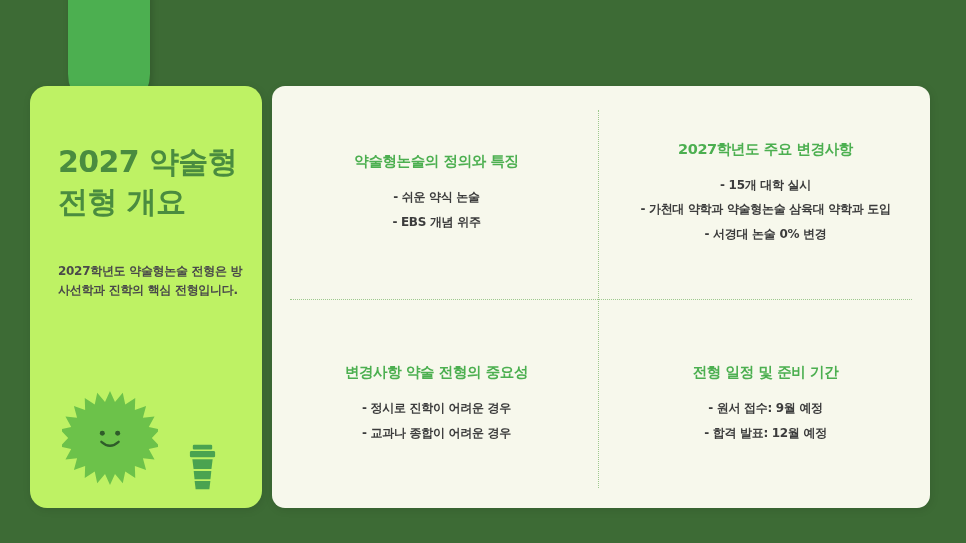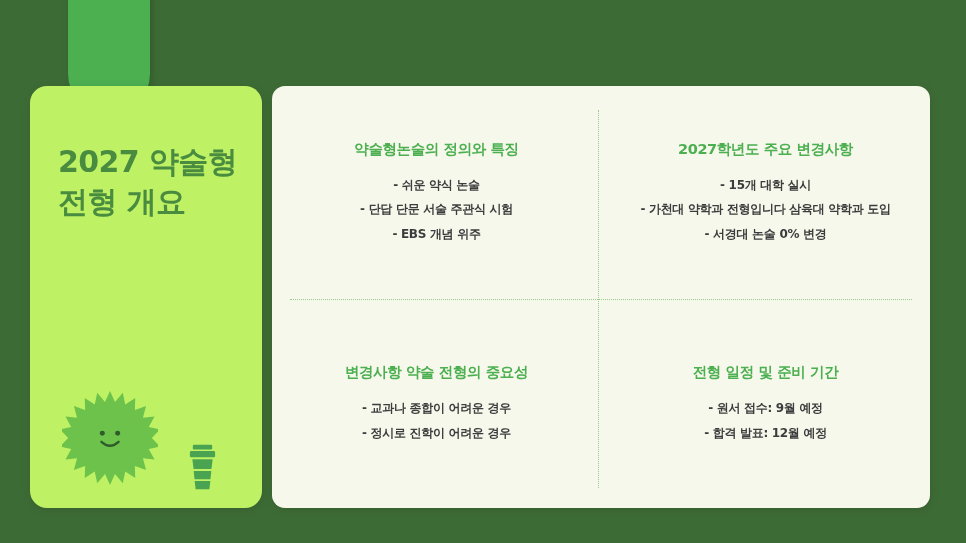--- a/index.html
+++ b/index.html
@@ -190,20 +190,21 @@
 
   <div class="pill-tab"></div>
 
   <div class="title-card">
 
     <div class="title-block">
       <div class="main-title">2027 약술형
 전형 개요</div>
     </div>
 
+    <div class="subtitle">2027학년도 약술형논술 전형은 방사선학과 진학의 핵심 전형입니다.</div>
 
     <div class="mascot-area">
 
       <svg class="sun-mascot" viewBox="0 0 100 100">
         <g fill="#6cc24a">
           <polygon points="50,1 55.2,12.4 63.3,2.9 65.9,15.2 76.3,8.3 75.9,20.9 87.6,16.6 84.3,28.8 96.4,27.5 90.4,38.6 102,41 93.6,50 102,59 90.4,61.4 96.4,72.5 84.3,71.2 87.6,83.4 75.9,79.1 76.3,91.7 65.9,84.8 63.3,97.1 55.2,87.6 50,99 44.8,87.6 36.7,97.1 34.1,84.8 23.7,91.7 24.1,79.1 12.4,83.4 15.7,71.2 3.6,72.5 9.6,61.4 -2,59 6.4,50 -2,41 9.6,38.6 3.6,27.5 15.7,28.8 12.4,16.6 24.1,20.9 23.7,8.3 34.1,15.2 36.7,2.9 44.8,12.4"></polygon>
         </g>
         <circle cx="42" cy="45" r="2.6" fill="#2f5c2a"></circle>
         <circle cx="58" cy="45" r="2.6" fill="#2f5c2a"></circle>
         <path d="M41 54 Q50 62 59 54" stroke="#2f5c2a" stroke-width="2.4" fill="none" stroke-linecap="round"></path>
@@ -224,39 +225,38 @@
 
     <div class="divider-h"></div>
     <div class="divider-v"></div>
 
     <div class="quad-grid">
 
       <div class="quad">
         <div class="quad-title">약술형논술의 정의와 특징</div>
         <div class="quad-lines">
           <div class="quad-line">- 쉬운 약식 논술</div>
-          <div class="quad-line">- 단답 단문 서술 주관식 시험</div>
           <div class="quad-line">- EBS 개념 위주</div>
         </div>
       </div>
 
       <div class="quad">
         <div class="quad-title">2027학년도 주요 변경사항</div>
         <div class="quad-lines">
           <div class="quad-line">- 15개 대학 실시</div>
-          <div class="quad-line">- 가천대 약학과 전형입니다 삼육대 약학과 도입</div>
+          <div class="quad-line">- 가천대 약학과 약술형논술 삼육대 약학과 도입</div>
           <div class="quad-line">- 서경대 논술 0% 변경</div>
         </div>
       </div>
 
       <div class="quad">
         <div class="quad-title">변경사항 약술 전형의 중요성</div>
         <div class="quad-lines">
+          <div class="quad-line">- 정시로 진학이 어려운 경우</div>
           <div class="quad-line">- 교과나 종합이 어려운 경우</div>
-          <div class="quad-line">- 정시로 진학이 어려운 경우</div>
         </div>
       </div>
 
       <div class="quad">
         <div class="quad-title">전형 일정 및 준비 기간</div>
         <div class="quad-lines">
           <div class="quad-line">- 원서 접수: 9월 예정</div>
           <div class="quad-line">- 합격 발표: 12월 예정</div>
         </div>
       </div>

